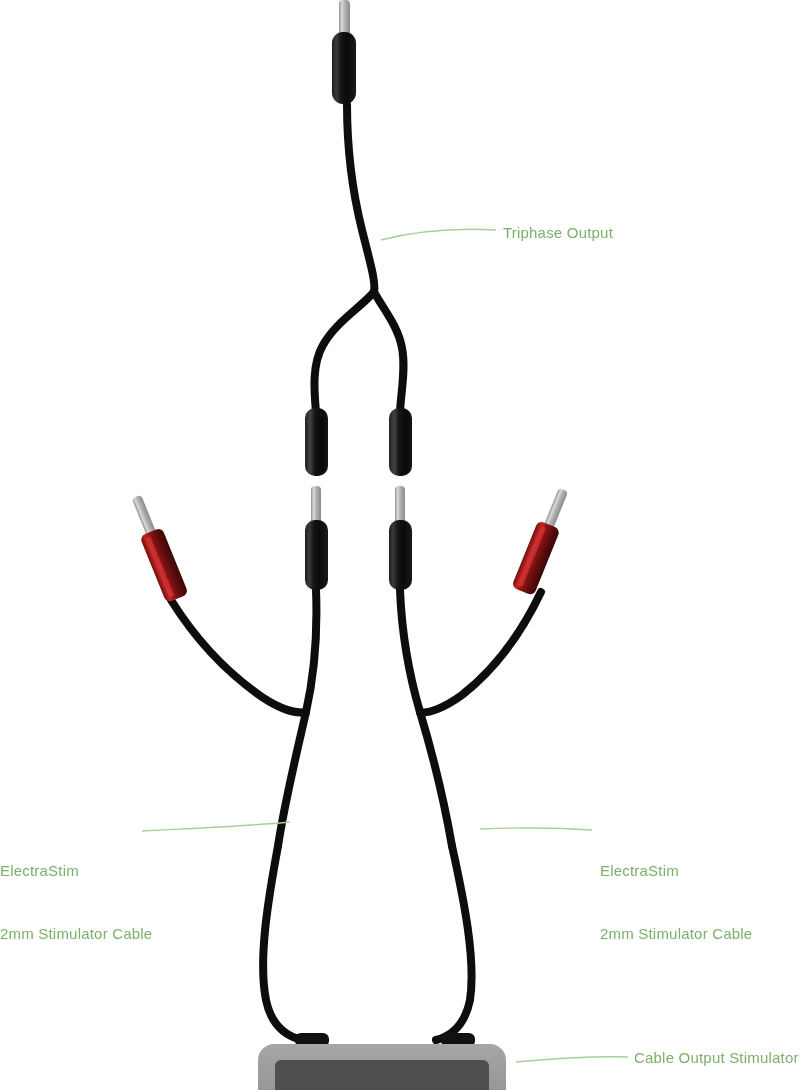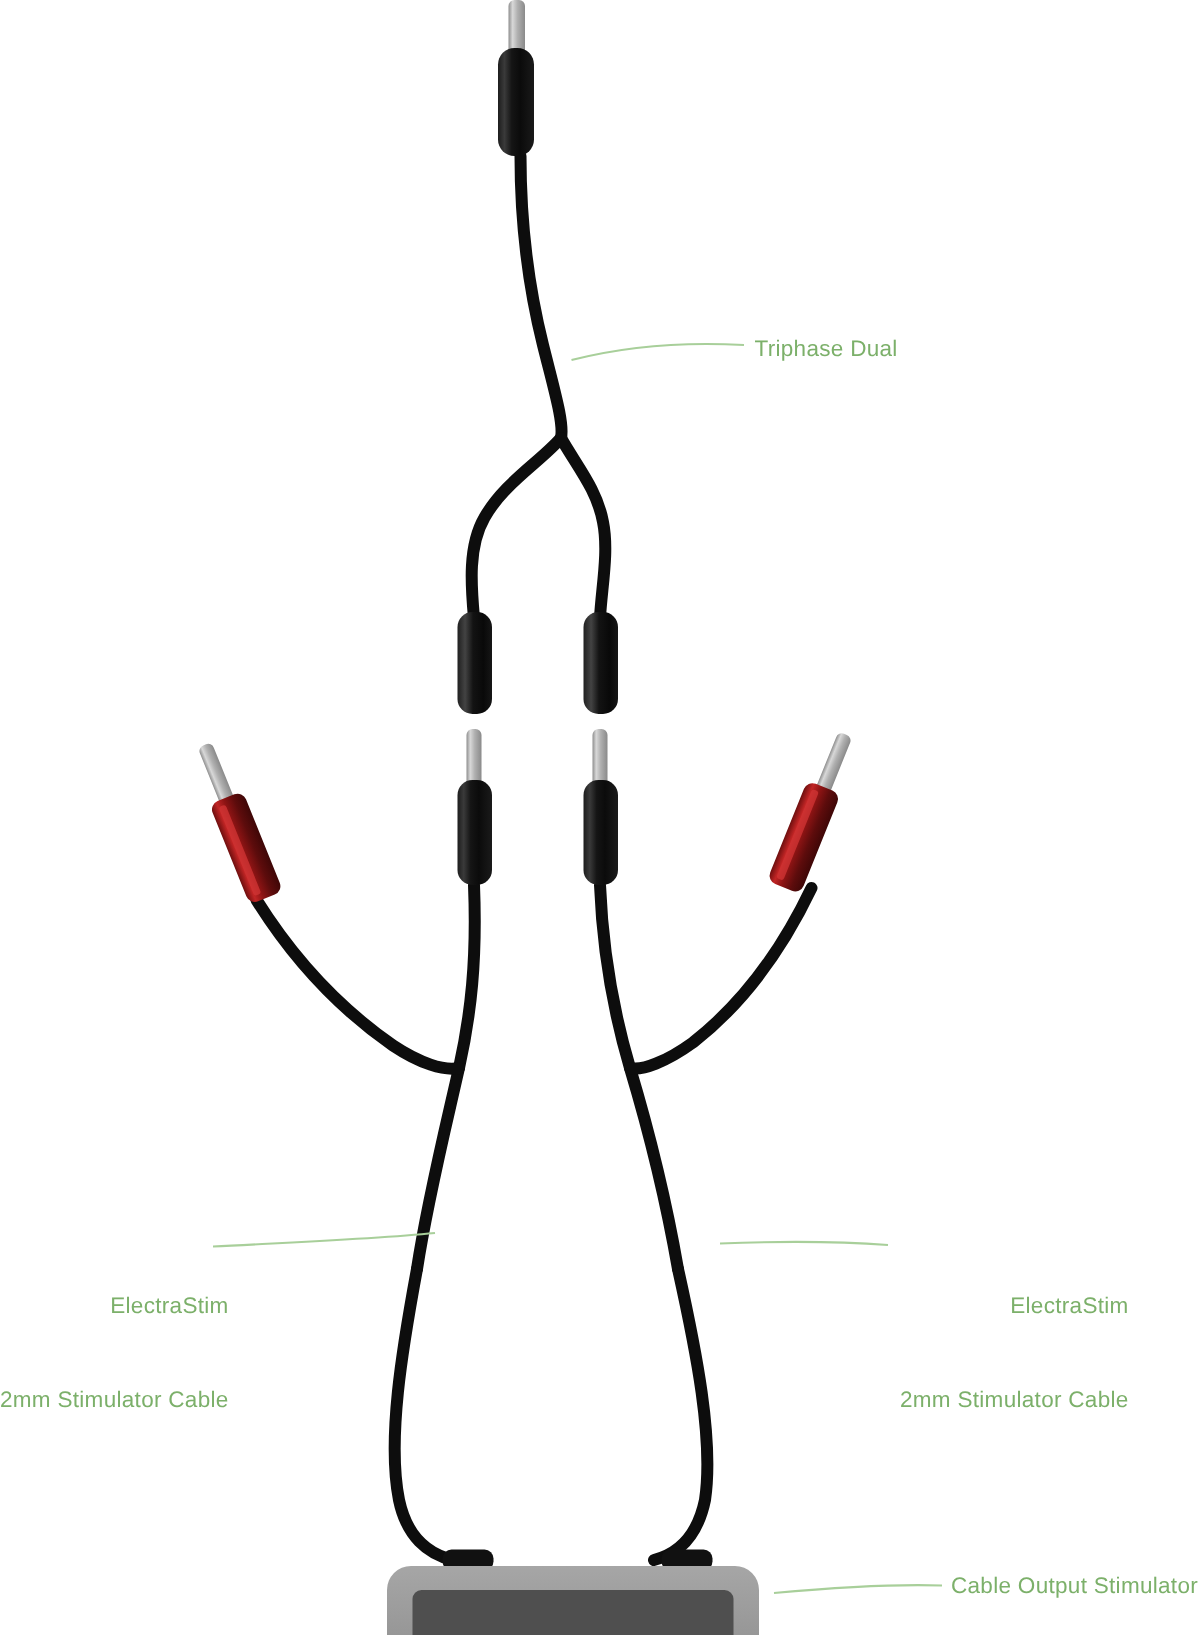--- a/index.html
+++ b/index.html
@@ -31,21 +31,21 @@
   .label {
     position: absolute;
     color: #7cb06a;
     font-family: "Liberation Sans", sans-serif;
     font-size: 15px;
     line-height: 20px;
     white-space: pre;
     letter-spacing: 0.2px;
   }
   .label.two-line { line-height: 21px; }
-  .label-line { display: block; text-align: right; }
+  .label-line { display: block; }
   #label-triphase { left: 503px; top: 223px; }
   #label-electrastim-left { left: 0px; top: 818px; text-align: left; }
   #label-electrastim-right { left: 600px; top: 818px; text-align: left; }
   #label-dual-output { left: 634px; top: 1048px; }
 </style>
 </head>
 <body>
 
 <div id="diagram-root">
 
@@ -162,21 +162,21 @@
     </g>
 
     <g stroke="#a8cf9a" stroke-width="1.4" fill="none">
       <path d="M 381,240 C 420,230 460,228 496,230"></path>
       <path d="M 142,831 C 200,828 250,826 290,822"></path>
       <path d="M 480,829 C 530,827 565,828 592,830"></path>
       <path d="M 516,1062 C 560,1058 600,1056 628,1057"></path>
     </g>
   </svg>
 
-  <div class="label" id="label-triphase">Triphase Dual</div>
+  <div class="label" id="label-triphase">Triphase Output</div>
 
   <div class="label two-line" id="label-electrastim-left">
     <span class="label-line">ElectraStim</span>
     <span class="label-line">2mm Stimulator Cable</span>
   </div>
 
   <div class="label two-line" id="label-electrastim-right">
     <span class="label-line">ElectraStim</span>
     <span class="label-line">2mm Stimulator Cable</span>
   </div>

